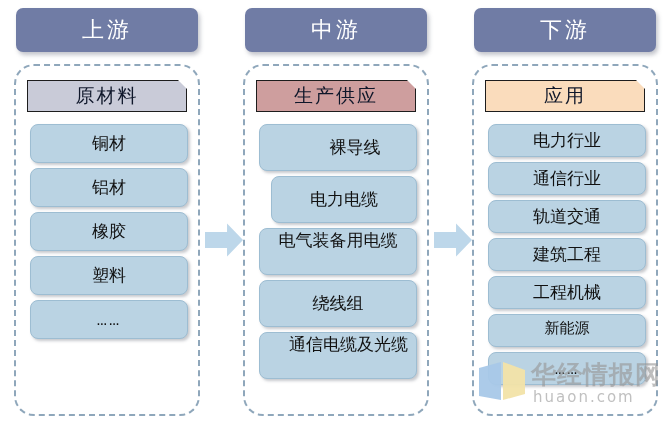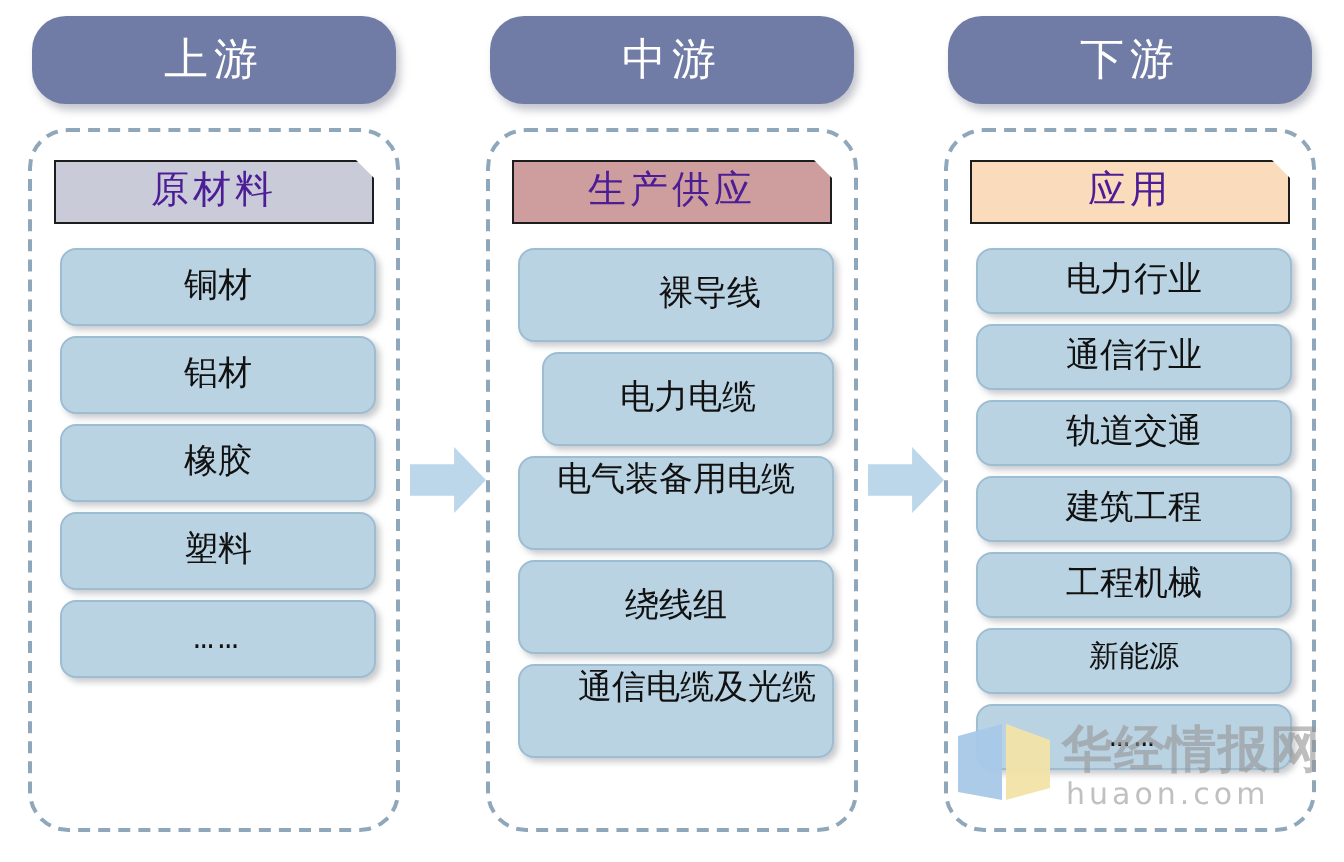--- a/index.html
+++ b/index.html
@@ -28,21 +28,21 @@
   #col-down { left: 472px; }
 
   
   .stage-banner {
     position: absolute;
     top: 8px;
     left: 2px;
     width: 182px;
     height: 44px;
     background: #707ca5;
-    border-radius: 17px;
+    border-radius: 7px;
     box-shadow: 2px 3px 4px rgba(120,125,140,0.45);
     color: #ffffff;
     font-size: 22px;
     line-height: 44px;
     text-align: center;
     letter-spacing: 3px;
   }
 
   
   .dashed-box {
@@ -60,21 +60,21 @@
   .section-title {
     position: absolute;
     top: 14px;
     left: 11px;
     width: 160px;
     height: 32px;
     border: 1.5px solid #1d1d1d;
     font-size: 19px;
     line-height: 30px;
     text-align: center;
-    color: #4c1d95;
+    color: #0f172a;
     letter-spacing: 2px;
     filter: drop-shadow(2px 3px 3px rgba(120,120,130,0.55));
     clip-path: polygon(0 0, calc(100% - 9px) 0, 100% 9px, 100% 100%, 0 100%);
   }
   .tint-gray   { background: #c9cbd8; }
   .tint-rose   { background: #ce9e9e; }
   .tint-peach  { background: #fadcbc; }
 
   
   .item-list {

